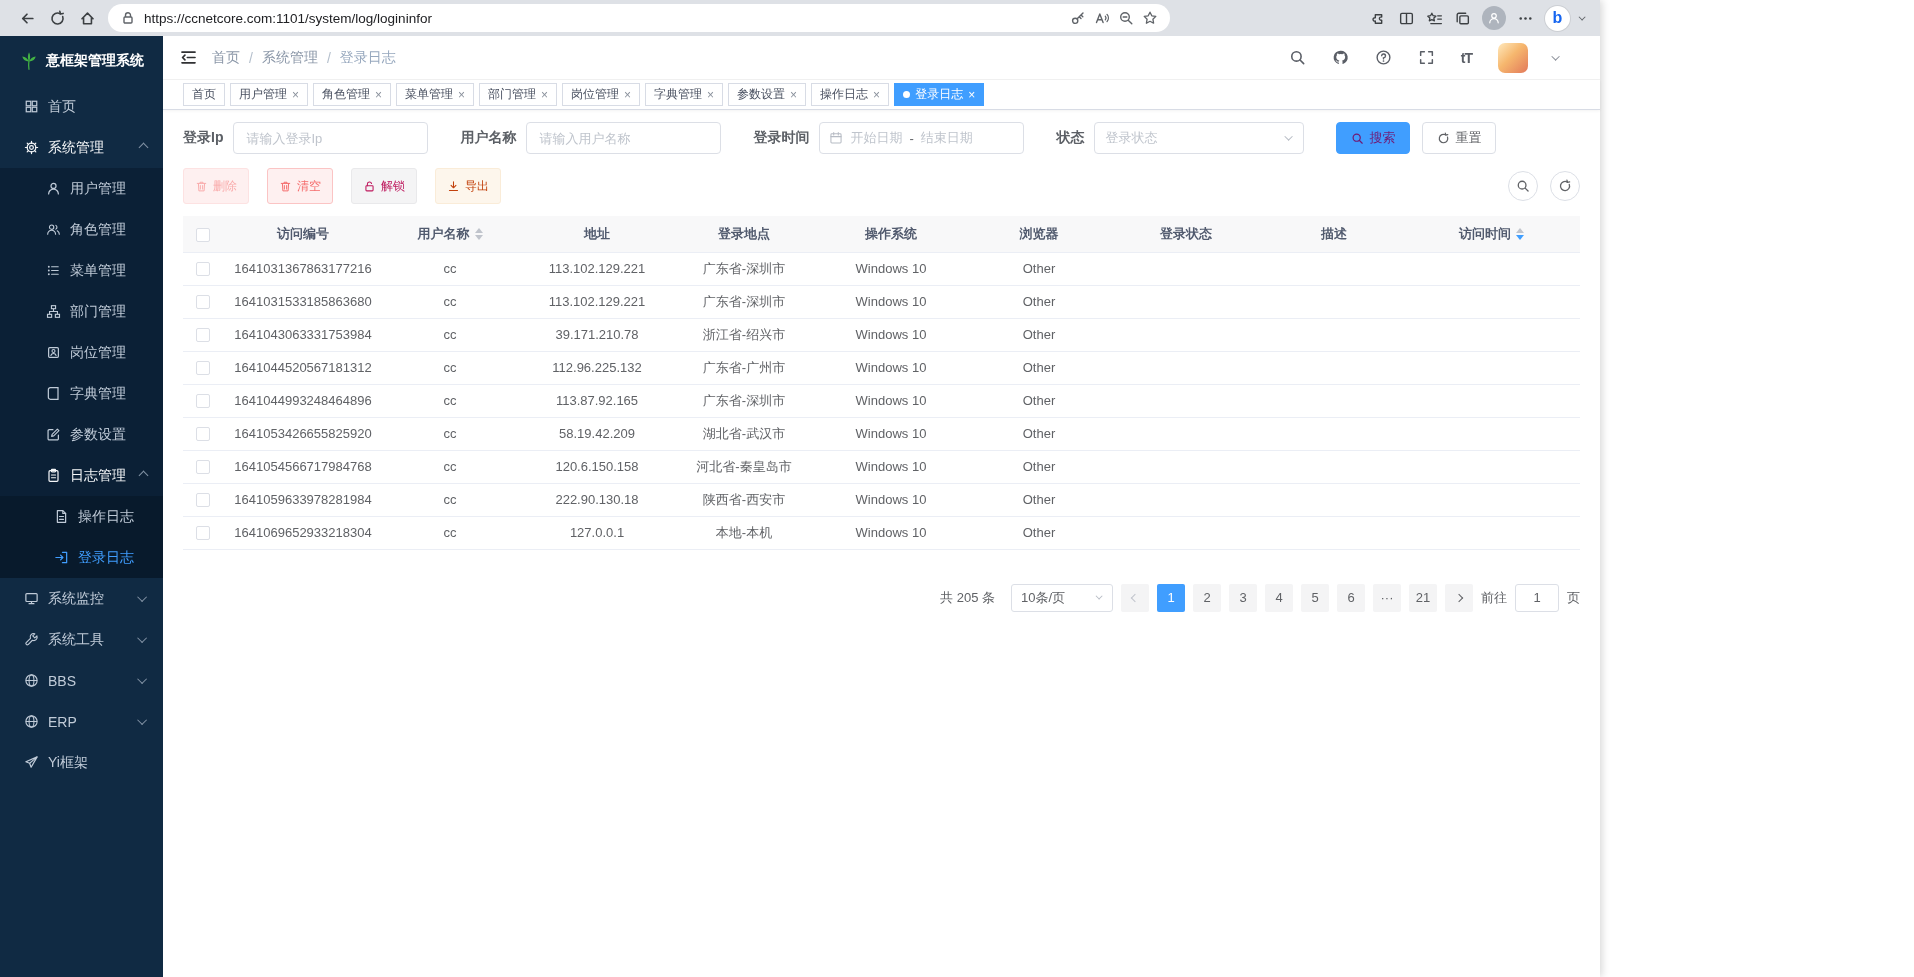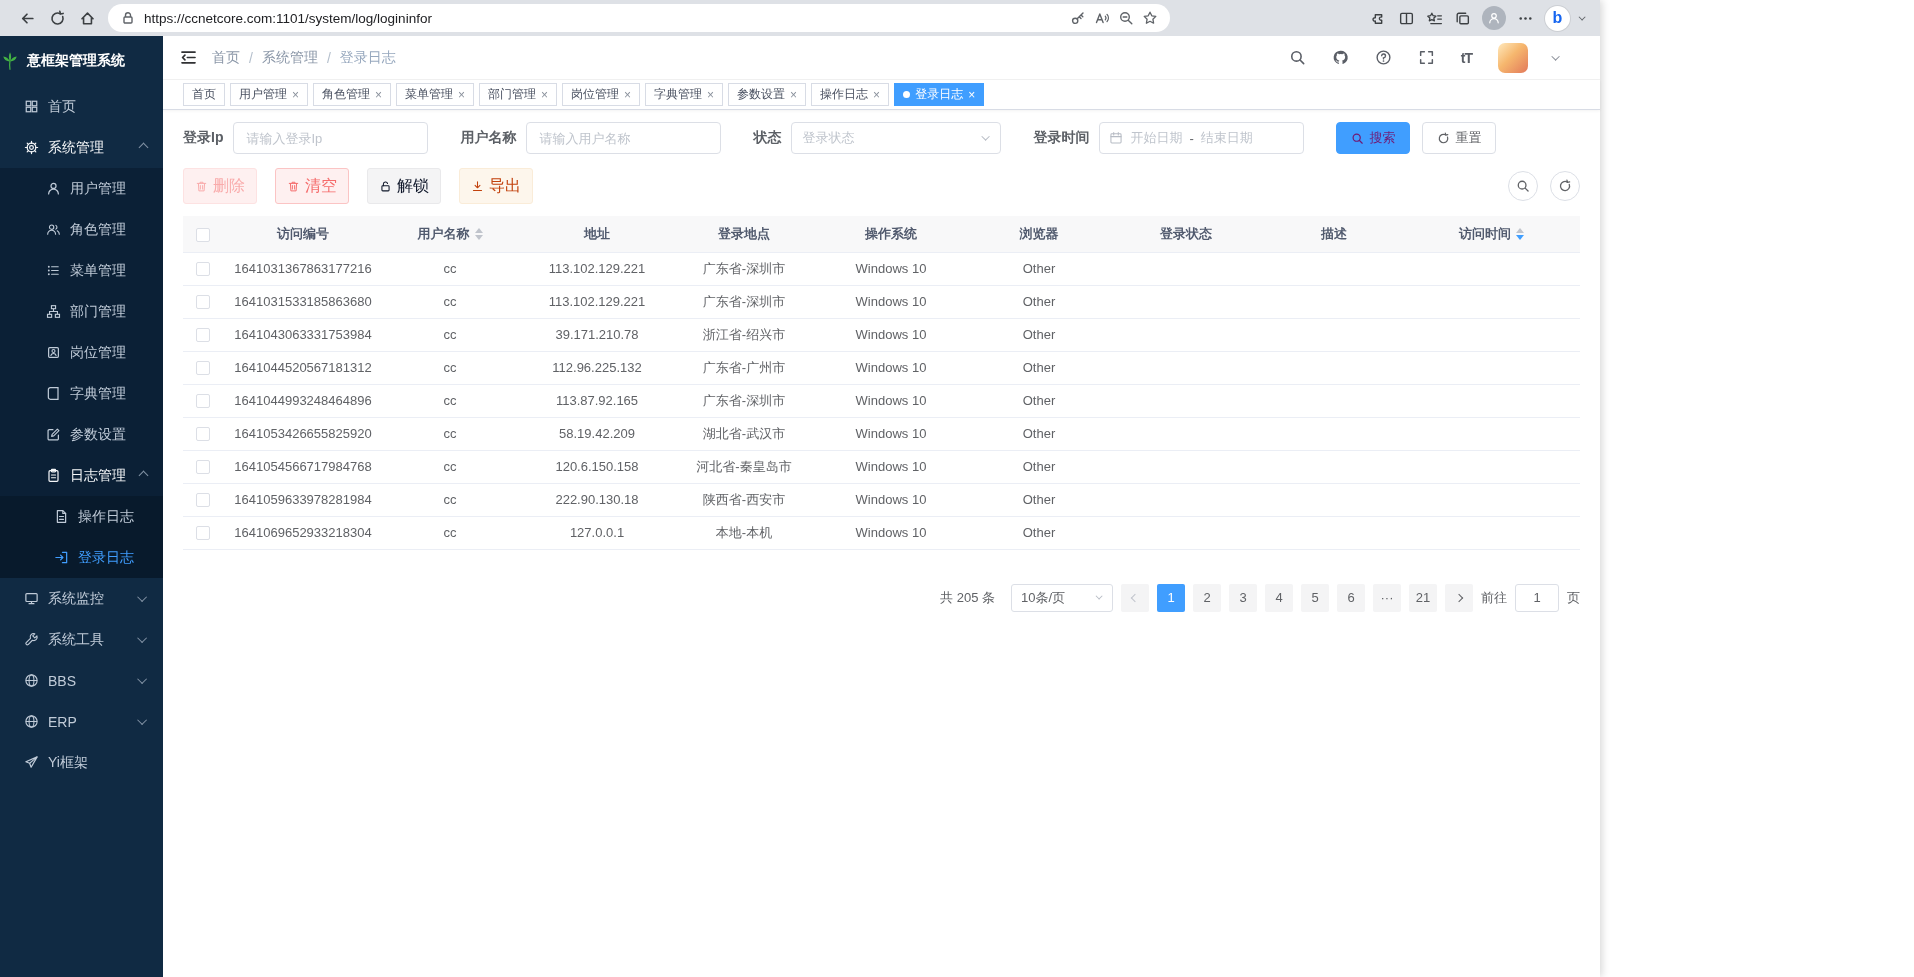--- a/index.html
+++ b/index.html
@@ -27,21 +27,21 @@
 
 .chev{display:inline-block;width:7px;height:7px;border-left:1.6px solid currentColor;
   border-bottom:1.6px solid currentColor}
 .chev.up{transform:rotate(135deg)}
 .chev.down{transform:rotate(-45deg) translateY(-2px)}
 .chev.left{transform:rotate(45deg)}
 .chev.right{transform:rotate(-135deg)}
 
 .app{display:flex;height:941px}
 .sidebar{width:163px;background:#102a43;color:#c0cbd8;flex-shrink:0}
-.logo{height:50px;display:flex;align-items:center;gap:7px;color:#fff;
+.logo{height:50px;display:flex;align-items:center;justify-content:center;gap:7px;color:#fff;
   font-weight:700;font-size:14px}
 .logo svg{width:20px;height:20px}
 .mi{height:41px;display:flex;align-items:center;gap:9px;padding-left:24px;font-size:14px;
   position:relative;cursor:pointer;white-space:nowrap}
 .mi svg{width:15px;height:15px;flex-shrink:0}
 .mi .chev{position:absolute;right:16px;color:#8292a5}
 .sub{background:#0b2036}
 .sub .mi{padding-left:46px}
 .sub2 .mi{padding-left:54px;background:#081a2c}
 .mi.open{color:#f4f6f8}
@@ -82,24 +82,24 @@
 .select .chev{color:#b6bbc4;width:6px;height:6px}
 .daterange{width:205px;height:32px;border:1px solid #dcdfe6;border-radius:4px;display:flex;align-items:center;
   gap:7px;padding:0 9px;color:#bfc4cc;font-size:13px;background:#fff;cursor:pointer}
 .daterange svg{width:14px;height:14px;color:#b6bbc4}
 .daterange .dsep{color:#606266}
 .btn{height:32px;border-radius:4px;border:1px solid #dcdfe6;background:#fff;color:#606266;font-size:13px;
   display:inline-flex;align-items:center;gap:5px;padding:0 14px;cursor:pointer;white-space:nowrap}
 .btn svg{width:13px;height:13px}
 .btn.primary{background:#409eff;border-color:#409eff;color:#701a75}
 .toolbar{display:flex;align-items:center;gap:18px;margin-top:14px}
-.btn.sm{height:36px;padding:13px 11px;font-size:16px;border-radius:3px}
+.btn.sm{height:36px;padding:13px 11px;font-size:12px;border-radius:3px}
 .btn.danger-dis{background:#fef0f0;border-color:#fde2e2;color:#f9abab;cursor:not-allowed}
 .btn.danger{background:#fef0f0;border-color:#fbc4c4;color:#f56c6c}
-.btn.info-dis{background:#f4f4f5;border-color:#e9e9eb;color:#0f172a;cursor:not-allowed}
+.btn.info-dis{background:#f4f4f5;border-color:#e9e9eb;color:#be185d;cursor:not-allowed}
 .btn.warning{background:#fdf6ec;border-color:#faecd8;color:#c2410c}
 .toolbar-right{margin-left:auto;display:flex;gap:12px}
 .circle-btn{width:30px;height:30px;border-radius:50%;border:1px solid #dcdfe6;background:#fff;color:#606266;
   display:flex;align-items:center;justify-content:center;cursor:pointer}
 .circle-btn svg{width:14px;height:14px}
 
 table.grid{width:100%;border-collapse:collapse;table-layout:fixed;margin-top:12px}
 .grid th{height:36px;background:#f8f8f9;font-size:13px;font-weight:700;color:#515a6e;
   border-bottom:1px solid #ebeef5;text-align:center;padding:0 4px;white-space:nowrap}
 .grid td{height:33px;font-size:13px;color:#606266;border-bottom:1px solid #ebeef5;text-align:center;
@@ -568,35 +568,35 @@
         <div class="filters">
           <div class="f-item">
             <span class="f-label">登录Ip</span>
             <input class="inp w195" placeholder="请输入登录Ip" style="">
           </div>
           <div class="f-item">
             <span class="f-label">用户名称</span>
             <input class="inp w195" placeholder="请输入用户名称" style="">
           </div>
           <div class="f-item">
-            <span class="f-label">状态</span>
-            <div class="select">
-              <span>登录状态</span>
-              <span class="chev down"></span>
-            </div>
-          </div>
-          <div class="f-item">
             <span class="f-label">登录时间</span>
             <div class="daterange">
               <svg>
                   <use href="#i-calendar"></use>
                 </svg>
               <span>开始日期</span>
               <span class="dsep">-</span>
               <span>结束日期</span>
+            </div>
+          </div>
+          <div class="f-item">
+            <span class="f-label">状态</span>
+            <div class="select">
+              <span>登录状态</span>
+              <span class="chev down"></span>
             </div>
           </div>
           <div class="f-item" style="margin-right:0;gap:12px">
             <button class="btn primary">
               <svg>
                   <use href="#i-search"></use>
                 </svg>
               <span>搜索</span>
             </button>
             <button class="btn">

